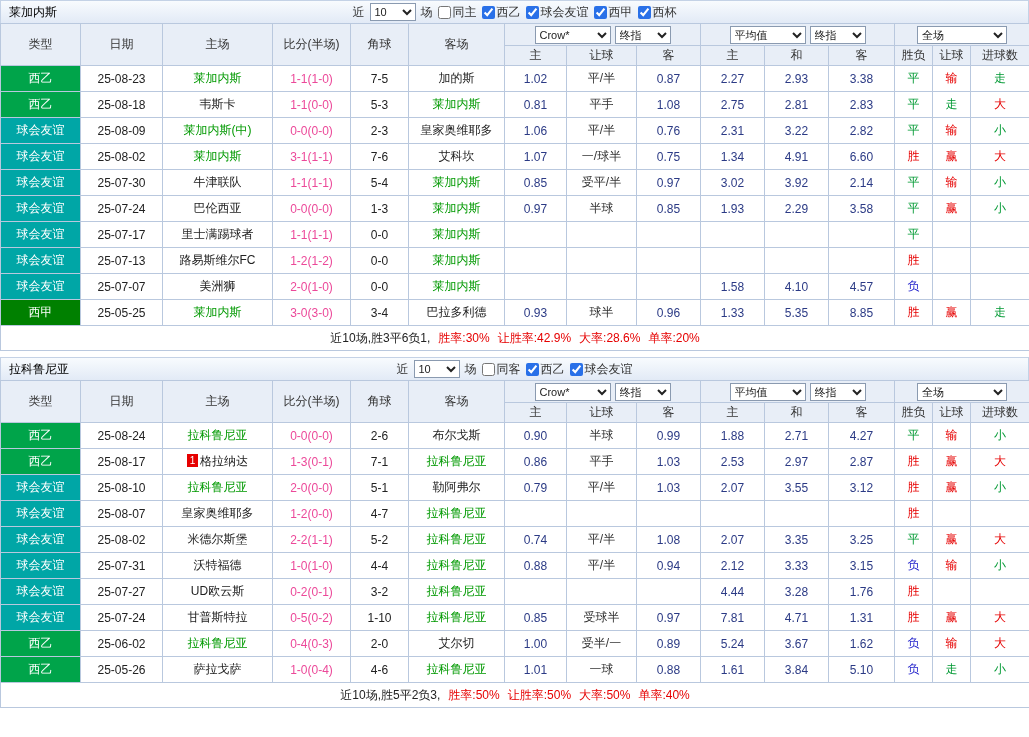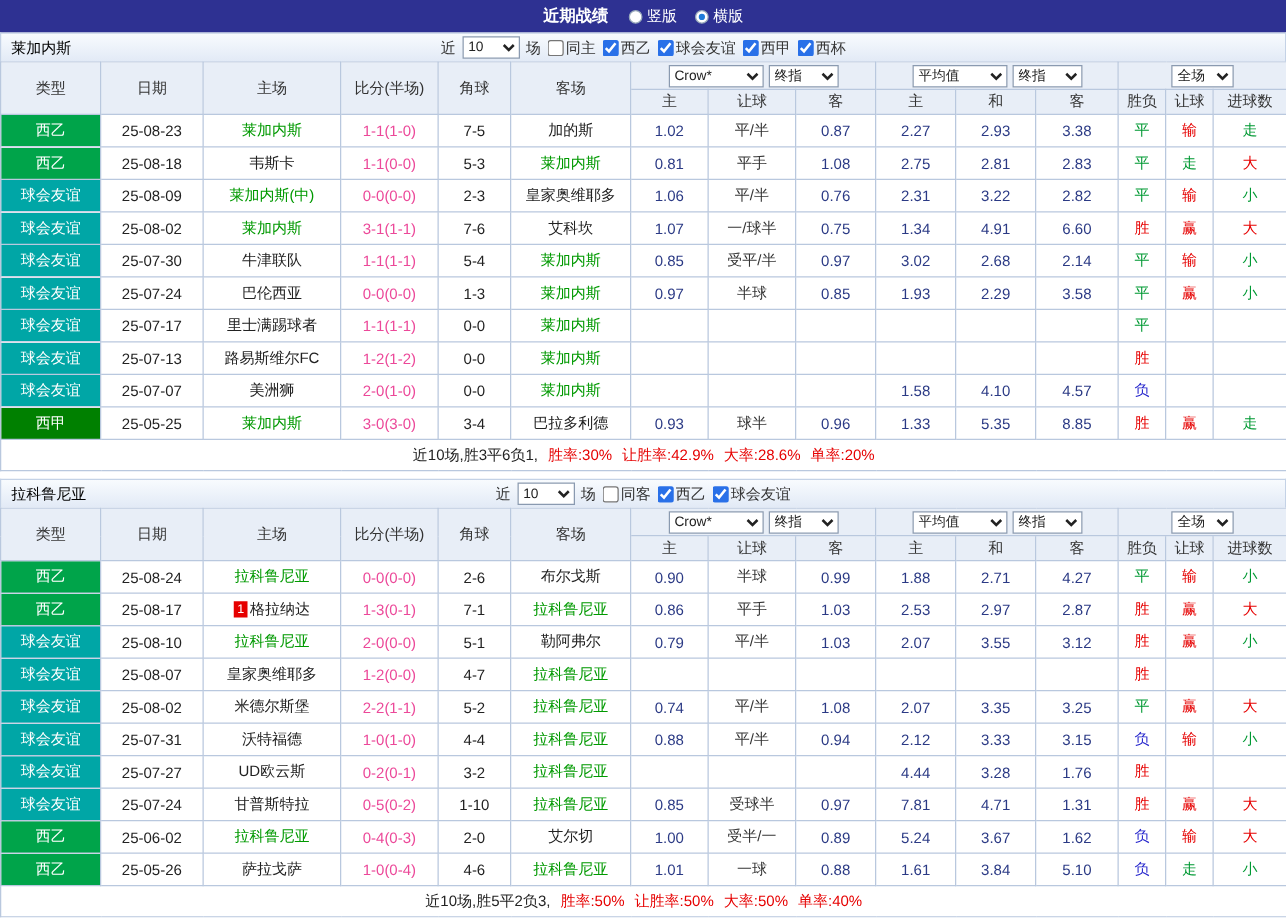--- a/index.html
+++ b/index.html
@@ -24,21 +24,21 @@
            border:1px solid #c4d2e6; border-bottom:none;
            display:flex; align-items:center; position:relative; }
   .team { position:absolute; left:8px; color:#000; font-size:12px; }
   .filters { margin:0 auto; display:flex; align-items:center; gap:5px; color:#333; }
   .filters label { display:flex; align-items:center; gap:2px; cursor:pointer; }
   input[type=checkbox] { width:13px; height:13px; margin:0; accent-color:#2970e8; }
   select { font-size:11px; height:18px; border:1px solid #8a9ab0; background:#fff; color:#222; }
   .sel-count { width:46px; }
   .sel-bk { width:76px; }
   .sel-st { width:56px; }
-  .sel-scope { width:50px; }
+  .sel-scope { width:90px; }
 
   
   table.grid { border-collapse:collapse; table-layout:fixed; width:1029px; }
   .grid th, .grid td { border:1px solid #b9c8de; text-align:center; padding:0;
                        overflow:hidden; white-space:nowrap; }
   .grid thead th { background:#e8eef7; font-weight:normal; height:20px; font-size:12px; color:#333; }
   .grid thead tr.selrow th { height:22px; }
   .selwrap { display:flex; justify-content:center; align-items:center; gap:4px; }
   .grid tbody td { height:26px; font-size:12px; background:#fff; }
   td.lg { color:#fff; }
@@ -47,33 +47,20 @@
   .hcp { color:#333; }
   .badge { display:inline-block; background:#e60000; color:#fff; font-size:10px;
            width:11px; height:13px; line-height:13px; margin-right:2px; vertical-align:1px; }
   .grid tfoot td { height:25px; background:#fff; font-size:12px; color:#222; }
   .sumstat { color:#e60000; margin-left:8px; }
 </style>
 </head>
 <body>
 
 <div class="page">
-  <div class="topbar">
-    <span class="title">近期战绩</span>
-    <span class="radio-group">
-        <label class="vradio">
-          <span class="rdo"></span>
-          <span>竖版</span>
-        </label>
-        <label class="vradio">
-          <span class="rdo on"></span>
-          <span>横版</span>
-        </label>
-      </span>
-  </div>
   <div id="sections">
       <div class="section">
         <div class="strip">
           <span class="team">莱加内斯</span>
           <div class="filters">
             <span>近</span>
             <select class="sel-count"><option>10</option></select>
             <span>场</span>
             <label>
               <input type="checkbox" style="">
@@ -226,21 +213,21 @@
               <td class="lg" style="background: rgb(0, 166, 166);">球会友谊</td>
               <td>25-07-30</td>
               <td><span>牛津联队</span></td>
               <td class="score">1-1(1-1)</td>
               <td>5-4</td>
               <td><span style="color: rgb(0, 153, 0);">莱加内斯</span></td>
               <td class="num">0.85</td>
               <td class="hcp">受平/半</td>
               <td class="num">0.97</td>
               <td class="num">3.02</td>
-              <td class="num">2.68</td>
+              <td class="num">3.92</td>
               <td class="num">2.14</td>
               <td style="color: rgb(0, 153, 51);">平</td>
               <td style="color: rgb(230, 0, 0);">输</td>
               <td style="color: rgb(0, 153, 51);">小</td>
             </tr>
             <tr>
               <td class="lg" style="background: rgb(0, 166, 166);">球会友谊</td>
               <td>25-07-24</td>
               <td><span>巴伦西亚</span></td>
               <td class="score">0-0(0-0)</td>

